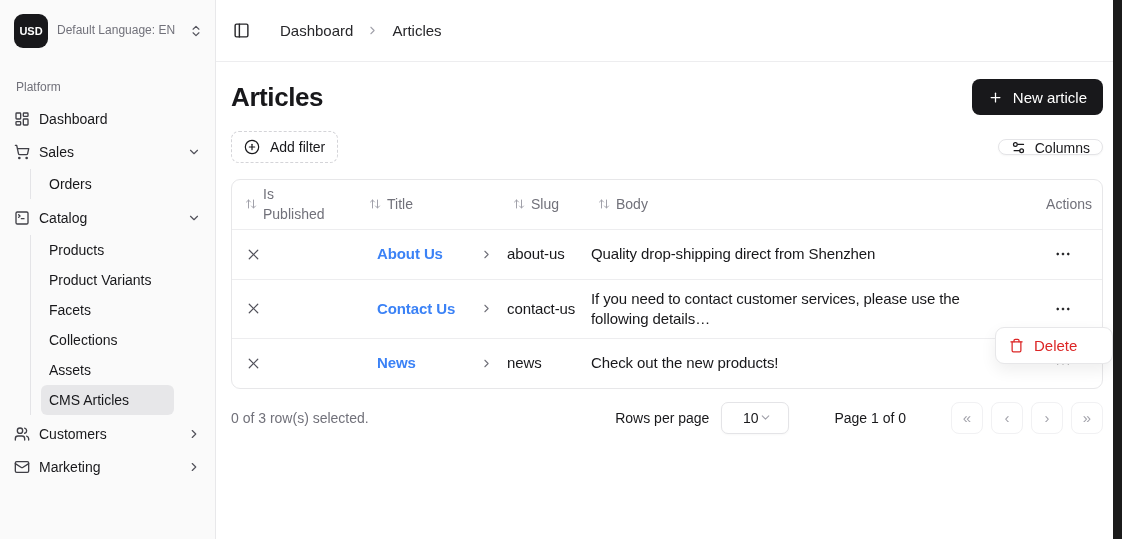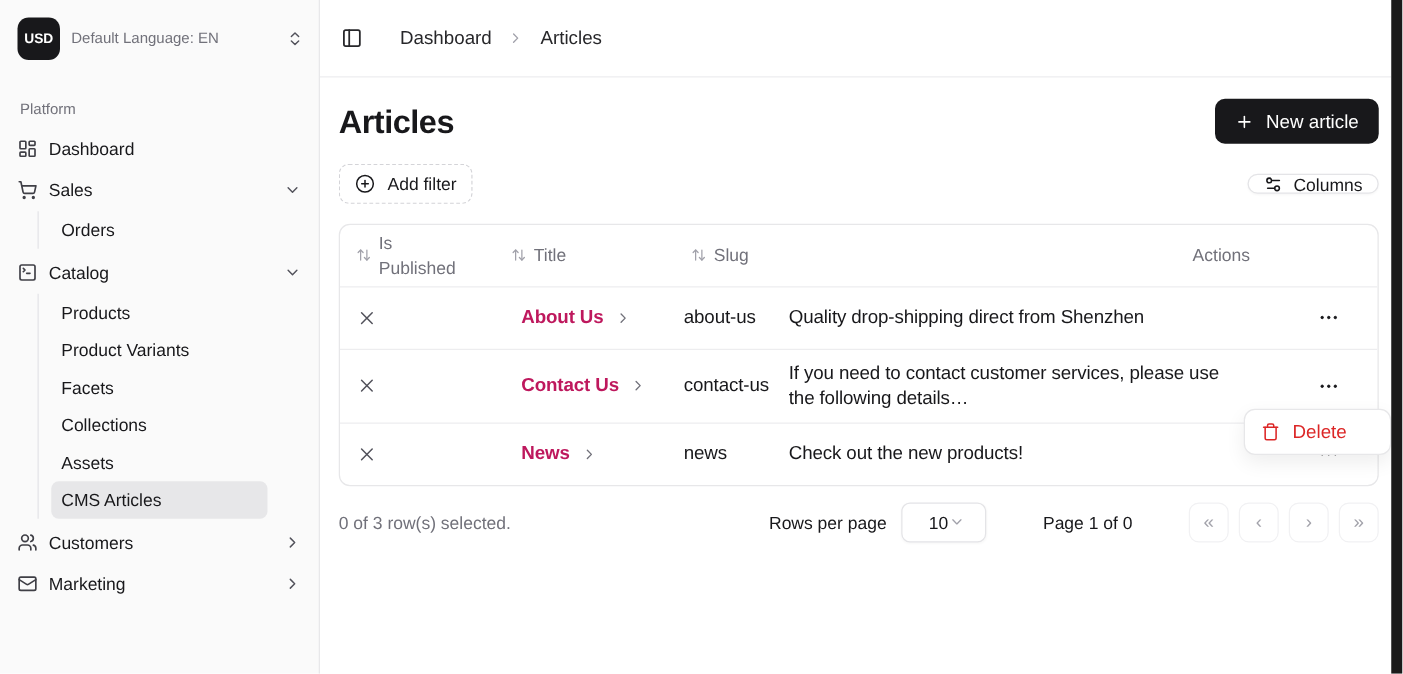--- a/index.html
+++ b/index.html
@@ -5,21 +5,21 @@
   * { box-sizing: border-box; margin: 0; padding: 0; }
   html,body { width:1122px; height:539px; overflow:hidden; }
   body {
     font-family: "Liberation Sans", sans-serif;
     color:#18181b; background:#fff; position:relative; font-size:14px;
   }
   svg { display:block; }
   .app { display:flex; height:100%; }
 
   
-  .sidebar { width:256px; flex-shrink:0; background:#fafafa; border-right:1px solid #e8e8ea; }
+  .sidebar { width:216px; flex-shrink:0; background:#fafafa; border-right:1px solid #e8e8ea; }
   .channel { display:flex; align-items:center; gap:9px; padding:14px 12px 10px 14px; cursor:pointer; }
   .channel-badge { width:34px; height:34px; border-radius:9px; background:#18181b; color:#fff;
     font-size:11px; font-weight:700; display:flex; align-items:center; justify-content:center; flex-shrink:0; }
   .channel-info { flex:1; line-height:1.3; min-width:0; }
   .channel-name { font-size:14px; font-weight:700; color:#18181b; }
   .channel-lang { font-size:12px; color:#71717a; }
   .channel-chev { color:#52525b; flex-shrink:0; }
   .section-label { padding:22px 16px 10px; font-size:12px; color:#71717a; }
   .nav { list-style:none; padding:0 8px; }
   .nav > li { margin-bottom:3px; }
@@ -63,21 +63,21 @@
   .th-ispub { padding-left:13px; }
   .th-ispub .th-label { max-width:72px; line-height:1.45; }
   .th-title { padding-left:8px; }
   .th-slug  { padding-left:12px; }
   .th-body  { padding-left:11px; }
   .th-actions { justify-content:flex-end; padding-right:10px; }
   .trow { border-top:1px solid #ededef; min-height:50px; }
   .td { padding:9px 8px; font-size:15px; line-height:20px; letter-spacing:-0.1px; }
   .td-pub { padding-left:13px; color:#52525b; }
   .td-title { padding-left:16px; }
-  .title-link { display:flex; align-items:center; gap:9px; font-weight:600; color:#be185d; cursor:pointer; }
+  .title-link { display:flex; align-items:center; gap:9px; font-weight:600; color:#3b82f6; cursor:pointer;justify-content:space-between; }
   .title-link .chev { color:#71717a; }
   .td-slug { padding-left:6px; padding-right:8px; word-break:break-word; }
   .td-body { padding-left:4px; padding-right:14px; }
   .td-actions { display:flex; justify-content:flex-end; padding-right:28px; }
   .row-menu-btn { background:none; border:none; color:#18181b; cursor:pointer; padding:2px; }
 
   
   .table-footer { margin-top:13px; display:flex; align-items:center; font-size:14px; }
   .sel-text { flex:1; color:#71717a; }
   .rpp { display:flex; align-items:center; gap:12px; }
@@ -307,20 +307,31 @@
             <span class="th-sort">
               <svg width="12" height="12" viewBox="0 0 24 24" fill="none" stroke="currentColor" stroke-width="2" stroke-linecap="round" stroke-linejoin="round">
                   <path d="m21 16-4 4-4-4"></path>
                   <path d="M17 20V4"></path>
                   <path d="m3 8 4-4 4 4"></path>
                   <path d="M7 4v16"></path>
                 </svg>
             </span>
             <span class="th-label">Slug</span>
           </div>
+          <div class="th th-body">
+            <span class="th-sort">
+              <svg width="12" height="12" viewBox="0 0 24 24" fill="none" stroke="currentColor" stroke-width="2" stroke-linecap="round" stroke-linejoin="round">
+                  <path d="m21 16-4 4-4-4"></path>
+                  <path d="M17 20V4"></path>
+                  <path d="m3 8 4-4 4 4"></path>
+                  <path d="M7 4v16"></path>
+                </svg>
+            </span>
+            <span class="th-label">Body</span>
+          </div>
           <div class="th th-actions">
             <span class="th-label">Actions</span>
           </div>
         </div>
 
         <div class="trow">
           <div class="td td-pub">
             <span>
               <svg width="17" height="17" viewBox="0 0 24 24" fill="none" stroke="currentColor" stroke-width="1.7" stroke-linecap="round" stroke-linejoin="round">
                   <path d="M18 6 6 18"></path>

